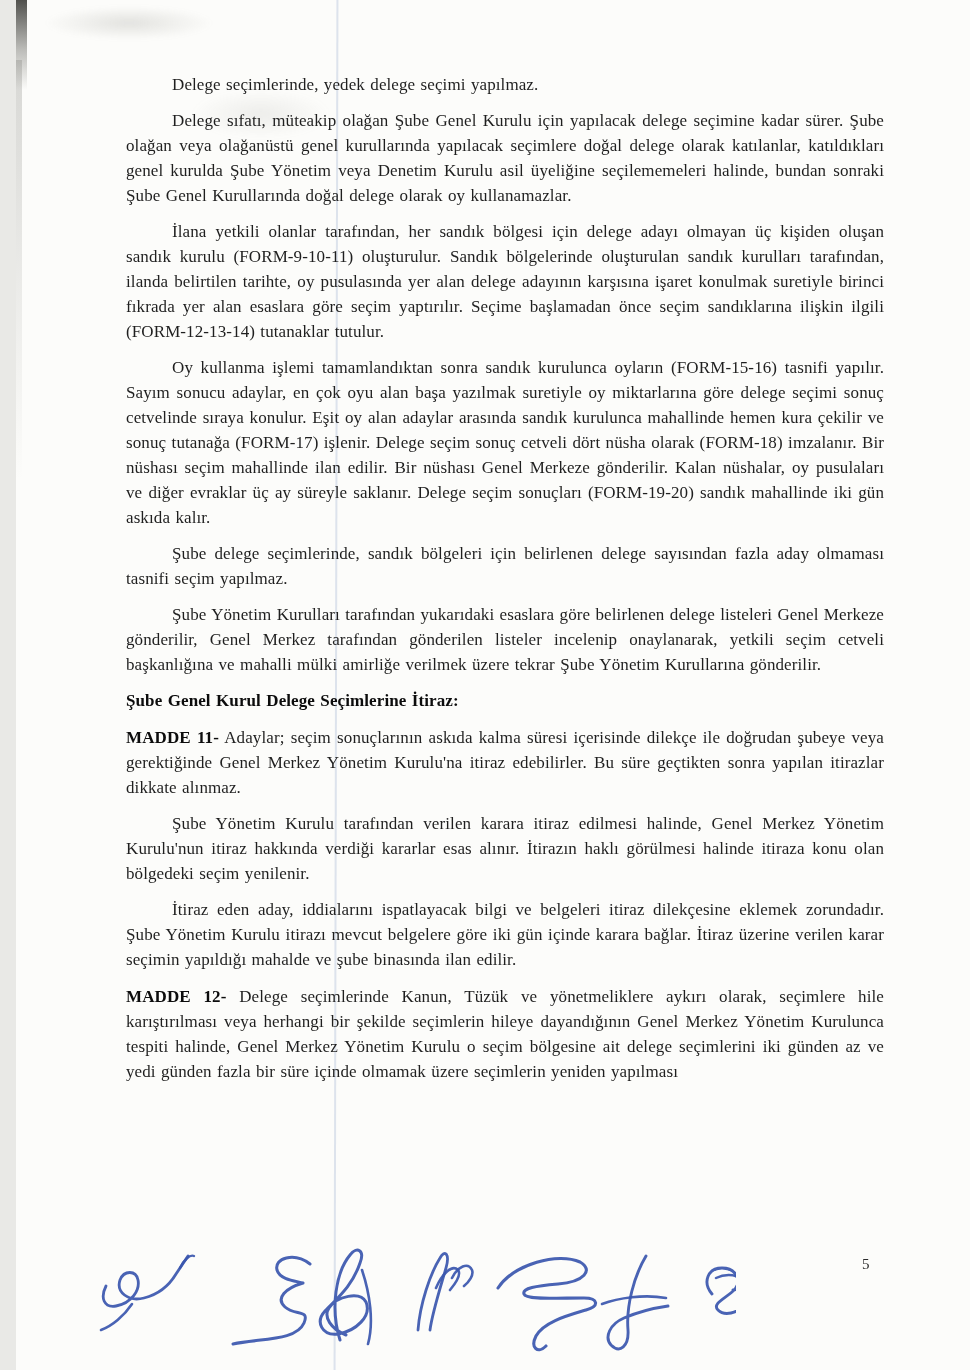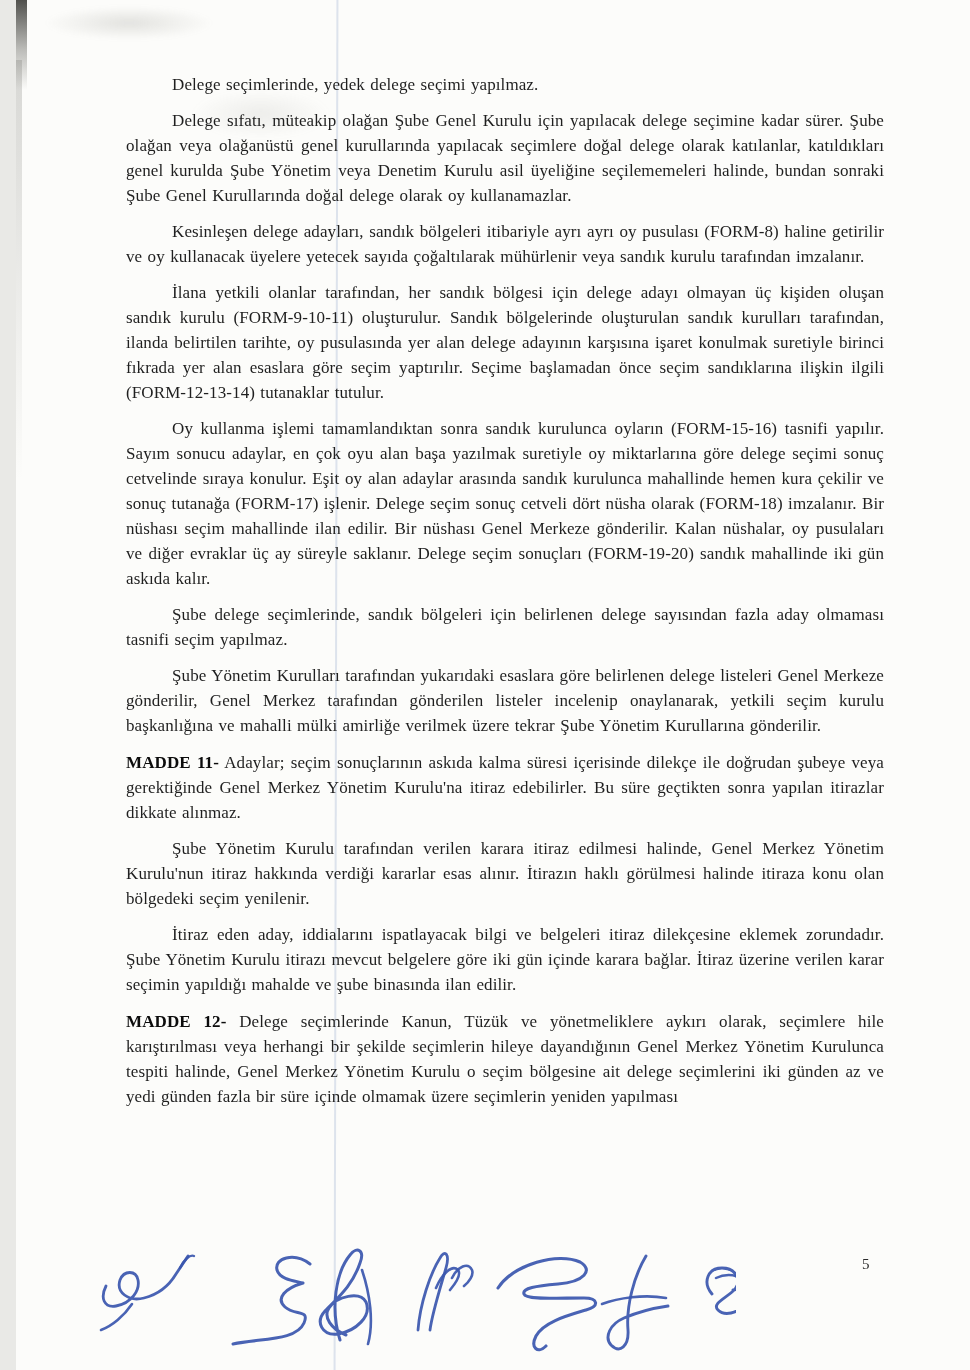--- a/index.html
+++ b/index.html
@@ -58,25 +58,25 @@
 
   <div class="edge-top-left"></div>
   <div class="edge-left-shade"></div>
   <div class="smudge-1"></div>
   <div class="smudge-2"></div>
   <div class="crease"></div>
 
   <div class="text-block">
     <p class="body">Delege seçimlerinde, yedek delege seçimi yapılmaz.</p>
     <p class="body">Delege sıfatı, müteakip olağan Şube Genel Kurulu için yapılacak delege seçimine kadar sürer. Şube olağan veya olağanüstü genel kurullarında yapılacak seçimlere doğal delege olarak katılanlar, katıldıkları genel kurulda Şube Yönetim veya Denetim Kurulu asil üyeliğine seçilememeleri halinde, bundan sonraki Şube Genel Kurullarında doğal delege olarak oy kullanamazlar.</p>
-    <p class="body">Kesinleşen delege adayları, sandık bölgeleri itibariyle ayrı ayrı oy pusulası (FORM-8) haline getirilir ve oy kullanacak üyelere yetecek sayıda çoğaltılarak mühürlenir veya sandık kurulu tarafından imzalanır.</p>
     <p class="body">İlana yetkili olanlar tarafından, her sandık bölgesi için delege adayı olmayan üç kişiden oluşan sandık kurulu (FORM-9-10-11) oluşturulur. Sandık bölgelerinde oluşturulan sandık kurulları tarafından, ilanda belirtilen tarihte, oy pusulasında yer alan delege adayının karşısına işaret konulmak suretiyle birinci fıkrada yer alan esaslara göre seçim yaptırılır. Seçime başlamadan önce seçim sandıklarına ilişkin ilgili (FORM-12-13-14) tutanaklar tutulur.</p>
     <p class="body">Oy kullanma işlemi tamamlandıktan sonra sandık kurulunca oyların (FORM-15-16) tasnifi yapılır. Sayım sonucu adaylar, en çok oyu alan başa yazılmak suretiyle oy miktarlarına göre delege seçimi sonuç cetvelinde sıraya konulur. Eşit oy alan adaylar arasında sandık kurulunca mahallinde hemen kura çekilir ve sonuç tutanağa (FORM-17) işlenir. Delege seçim sonuç cetveli dört nüsha olarak (FORM-18) imzalanır. Bir nüshası seçim mahallinde ilan edilir. Bir nüshası Genel Merkeze gönderilir. Kalan nüshalar, oy pusulaları ve diğer evraklar üç ay süreyle saklanır. Delege seçim sonuçları (FORM-19-20) sandık mahallinde iki gün askıda kalır.</p>
     <p class="body">Şube delege seçimlerinde, sandık bölgeleri için belirlenen delege sayısından fazla aday olmaması tasnifi seçim yapılmaz.</p>
-    <p class="body">Şube Yönetim Kurulları tarafından yukarıdaki esaslara göre belirlenen delege listeleri Genel Merkeze gönderilir, Genel Merkez tarafından gönderilen listeler incelenip onaylanarak, yetkili seçim kurulu başkanlığına ve mahalli mülki amirliğe verilmek üzere tekrar Şube Yönetim Kurullarına gönderilir.</p>
+    <p class="body">Şube Yönetim Kurulları tarafından yukarıdaki esaslara göre belirlenen delege listeleri Genel Merkeze gönderilir, Genel Merkez tarafından gönderilen listeler incelenip onaylanarak, yetkili seçim cetveli başkanlığına ve mahalli mülki amirliğe verilmek üzere tekrar Şube Yönetim Kurullarına gönderilir.</p>
+    <p class="heading">Şube Genel Kurul Delege Seçimlerine İtiraz:</p>
     <p class="madde"><span class="madde-prefix">MADDE 11-</span><span> Adaylar; seçim sonuçlarının askıda kalma süresi içerisinde dilekçe ile doğrudan şubeye veya gerektiğinde Genel Merkez Yönetim Kurulu'na itiraz edebilirler. Bu süre geçtikten sonra yapılan itirazlar dikkate alınmaz.</span></p>
     <p class="body">Şube Yönetim Kurulu tarafından verilen karara itiraz edilmesi halinde, Genel Merkez Yönetim Kurulu'nun itiraz hakkında verdiği kararlar esas alınır. İtirazın haklı görülmesi halinde itiraza konu olan bölgedeki seçim yenilenir.</p>
     <p class="body">İtiraz eden aday, iddialarını ispatlayacak bilgi ve belgeleri itiraz dilekçesine eklemek zorundadır. Şube Yönetim Kurulu itirazı mevcut belgelere göre iki gün içinde karara bağlar. İtiraz üzerine verilen karar seçimin yapıldığı mahalde ve şube binasında ilan edilir.</p>
     <p class="madde"><span class="madde-prefix">MADDE 12-</span><span> Delege seçimlerinde Kanun, Tüzük ve yönetmeliklere aykırı olarak, seçimlere hile karıştırılması veya herhangi bir şekilde seçimlerin hileye dayandığının Genel Merkez Yönetim Kurulunca tespiti halinde, Genel Merkez Yönetim Kurulu o seçim bölgesine ait delege seçimlerini iki günden az ve yedi günden fazla bir süre içinde olmamak üzere seçimlerin yeniden yapılması</span></p>
   </div>
 
   <div class="page-num">5</div>
 
   <svg class="signatures" width="660" height="112" viewBox="0 0 660 112" xmlns="http://www.w3.org/2000/svg">
     <g>

